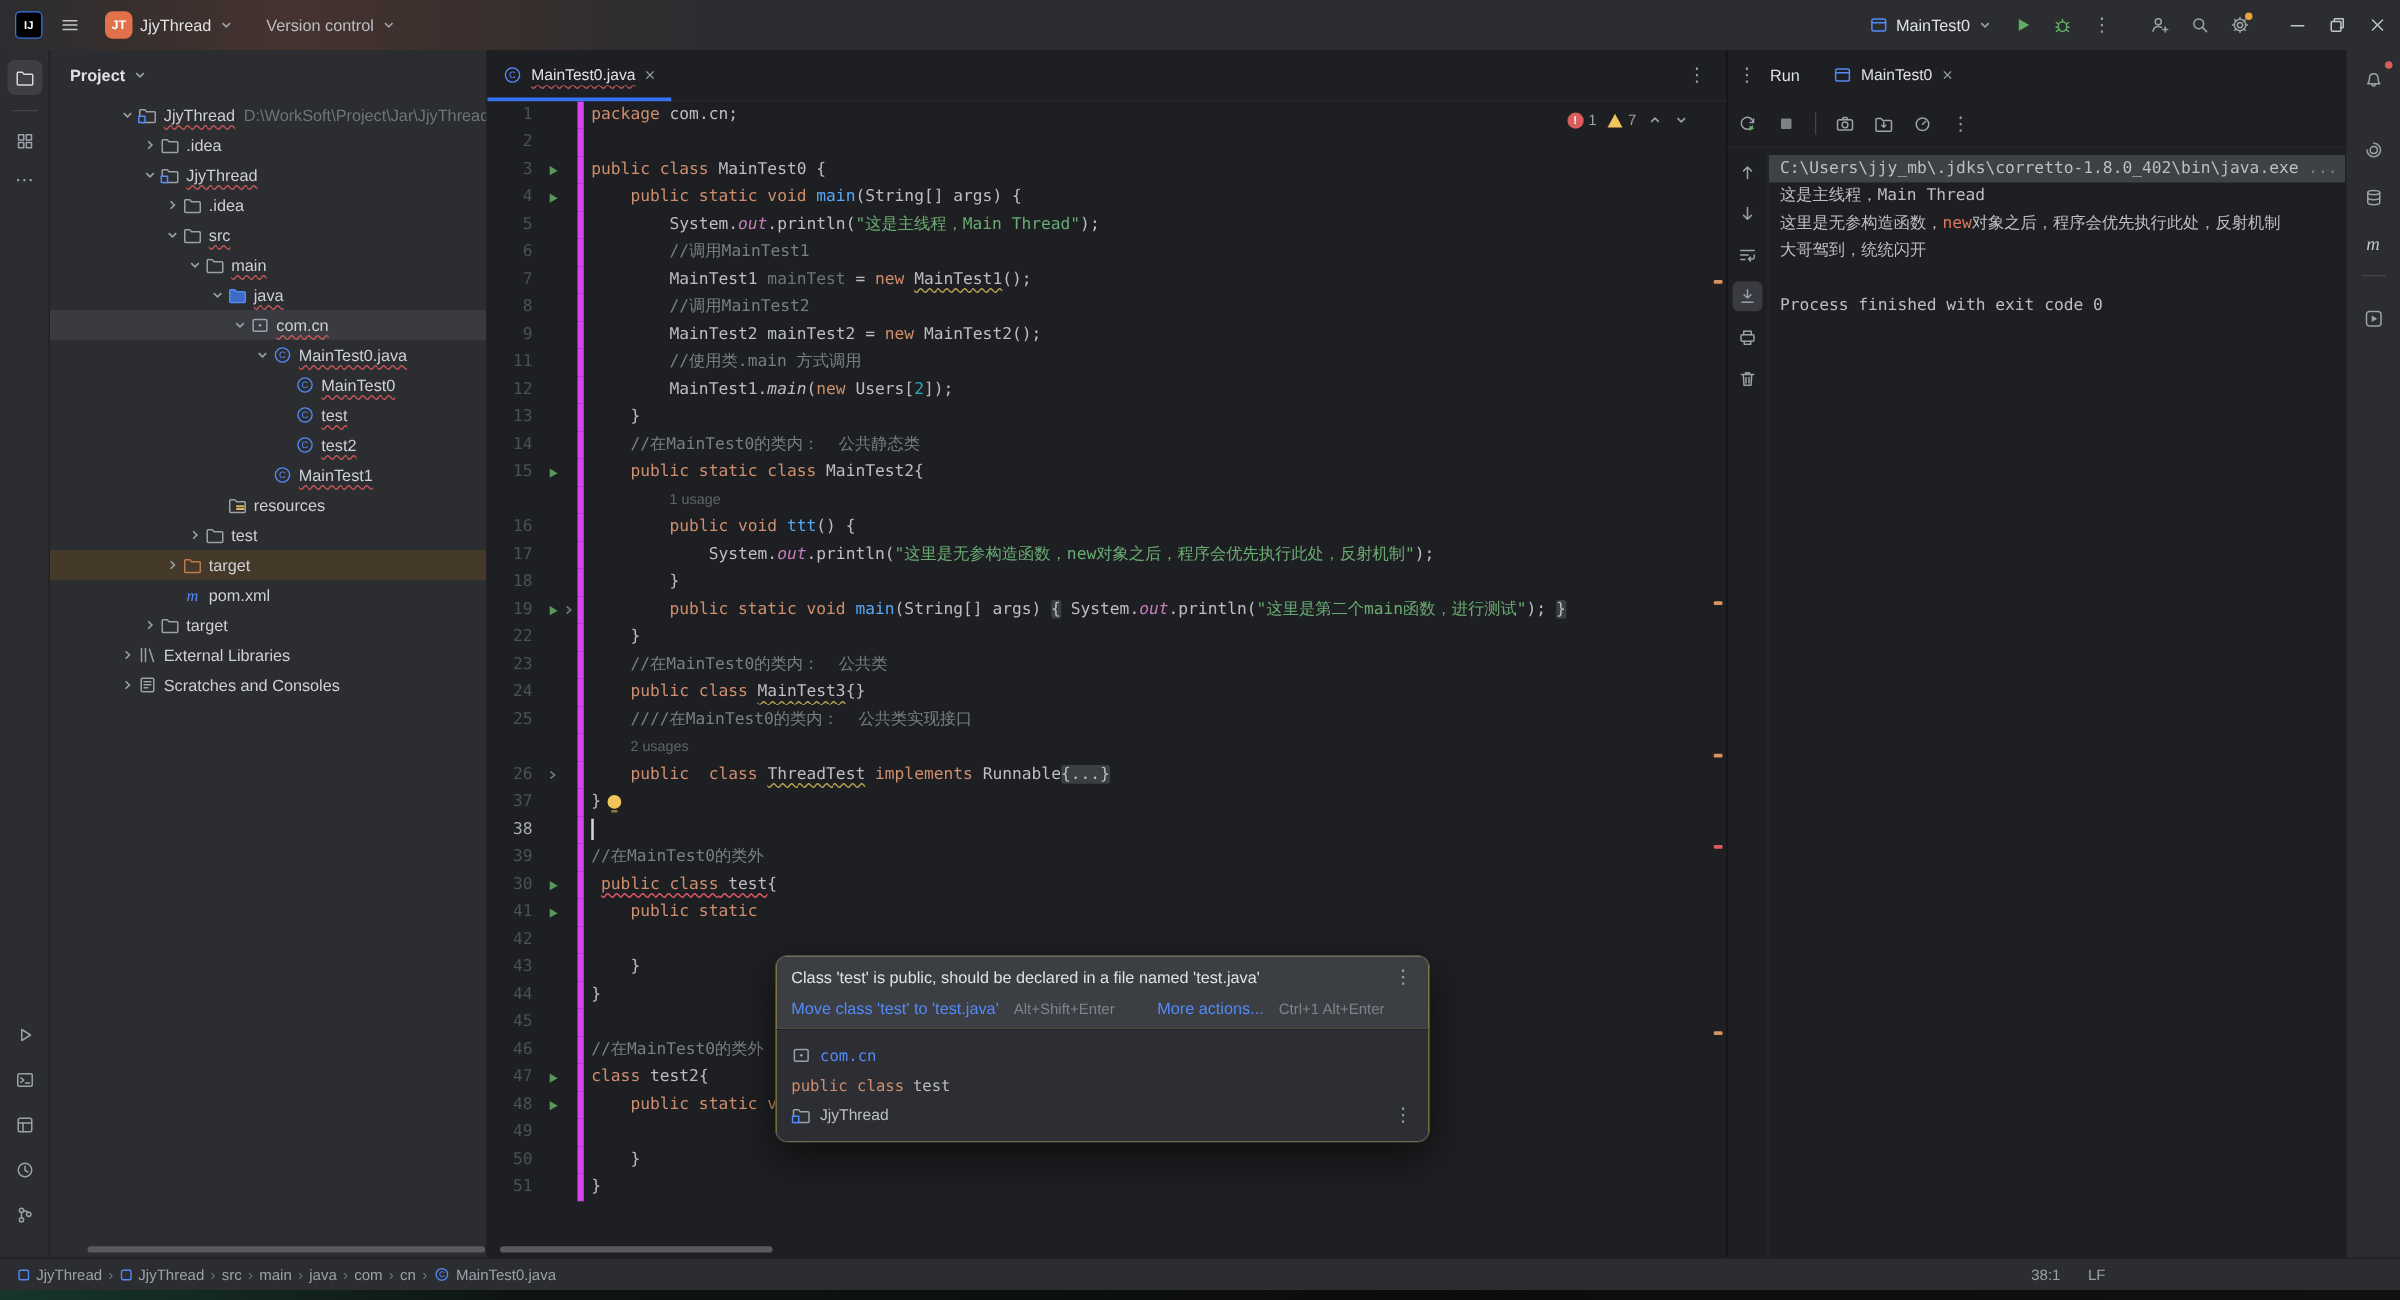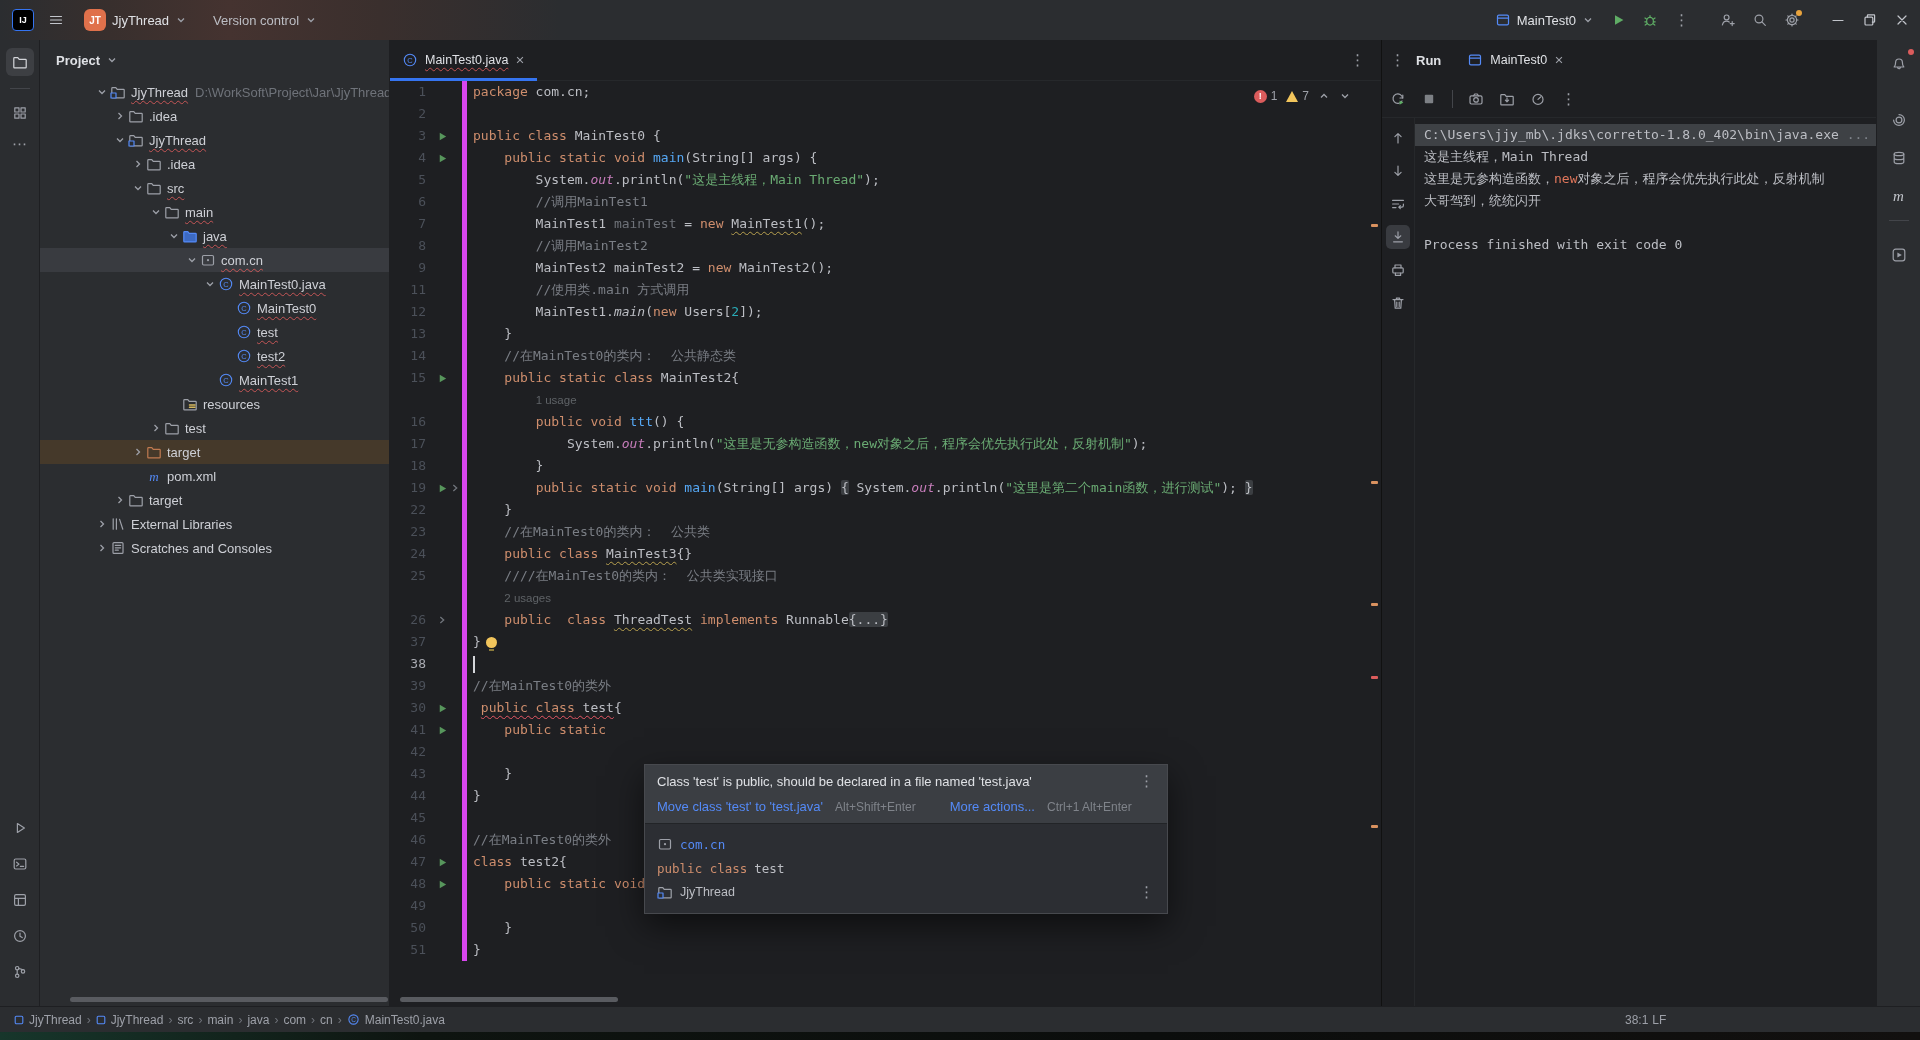--- a/index.html
+++ b/index.html
@@ -62,57 +62,57 @@
   .sg-wY{text-decoration:underline wavy #b8a14f 1px;text-underline-offset:3px}
   .sg-wR{text-decoration:underline wavy #e55765 1px;text-underline-offset:3px}
   .inlay{color:#5f6367;font:11.5px/22px "Liberation Sans",sans-serif}
   .caret{display:inline-block;width:1.5px;height:17px;background:#d4d6da;vertical-align:middle}
   .bulb{display:inline-block;width:11px;height:11px;border-radius:50%;background:#f2c55c;margin-left:5px;vertical-align:middle;position:relative}
   .bulb::after{content:"";position:absolute;left:3px;bottom:-3px;width:5px;height:2px;background:#8a7a3a}
   .stripe-mark{position:absolute;right:3px;width:7px;height:3px;border-radius:1px;z-index:2}
   
   .run-panel{width:495px;background:#1e1f22;border-left:1px solid #111;display:flex;flex-direction:column}
   .run-head{height:40px;display:flex;align-items:center;gap:10px;padding:0 8px;flex:none}
-  .run-title{color:#dfe1e5;font-weight:bold;font-size:13px}
+  .run-title{color:#dfe1e5;font-weight:normal;font-size:13px}
   .run-tab{display:flex;align-items:center;gap:7px;margin-left:16px;color:#dfe1e5;font-size:12.5px}
   .run-toolbar{height:38px;display:flex;align-items:center;gap:15px;padding-left:8px;border-bottom:1px solid #26282b;flex:none}
   .vsep{width:1px;height:18px;background:#43454a}
   .run-body{flex:1;display:flex;overflow:hidden}
   .run-gutter{width:33px;flex:none;border-right:1px solid #26282b;display:flex;flex-direction:column;align-items:center;padding-top:8px;gap:9px}
   .gbtn{width:24px;height:24px;display:flex;align-items:center;justify-content:center;border-radius:5px}
   .gbtn.hl{background:#393b40}
   .console{flex:1;padding-top:6px;font:13px/22px "DejaVu Sans Mono","Liberation Mono",monospace;color:#bcbec4;overflow:hidden}
   .cline{height:22px;white-space:pre;padding-left:9px}
   .cline .dim{color:#7f838a}
   .cline .red{color:#e0765b}
   .cline.sel{background:#3e4145}
   
   .rstrip{width:44px;background:#2b2d30;border-left:1px solid #1e1f22;display:flex;flex-direction:column;align-items:center;padding-top:10px}
   .rstrip .tool{width:28px;height:28px;display:flex;align-items:center;justify-content:center;border-radius:6px}
   .rstrip .sep{width:20px;height:1px;background:#43454a;margin:10px 0}
   .mletter{font-family:"Liberation Serif",serif;font-style:italic;font-size:15px;color:#c2c5cb}
   
-  .popup{position:absolute;left:644px;top:764px;width:524px;border:1px solid #47494e;border-radius:0;
+  .popup{position:absolute;left:620px;top:764px;width:524px;border:1px solid #47494e;border-radius:10px;
     background:#fde047;box-shadow:0 12px 32px rgba(0,0,0,.55);z-index:20;overflow:hidden}
   .pp-top{background:#3b3e43;padding:7px 12px 9px}
   .pp-msg{display:flex;align-items:center;color:#dfe1e5;font-size:13px}
   .pp-msg .kebab{margin-left:auto}
   .pp-actions{display:flex;align-items:center;gap:12px;margin-top:9px;font-size:13px}
   .pp-link{color:#548af7}
   .pp-sc{color:#7f838a;font-size:12px}
   .pp-bot{padding:8px 12px 9px;background:#2c2e33;border-top:1px solid #222427}
   .pp-row{display:flex;align-items:center;gap:7px;height:24px;font:12.5px "DejaVu Sans Mono","Liberation Mono",monospace}
   .pp-pkg{color:#548af7}
   .pp-mod{font-family:"Liberation Sans",sans-serif;color:#bcbec4}
   
   .statusbar{height:26px;background:#2b2d30;border-top:1px solid #1e1f22;display:flex;align-items:center;
     padding-left:14px;font-size:12px;color:#9da0a8;position:relative}
   .crumb{display:flex;align-items:center;gap:5px}
   .crumb-sep{color:#6f737a;margin:0 5px}
-  .sb-right{position:absolute;left:1625px;display:flex;gap:4px}
+  .sb-right{position:absolute;left:1625px;display:flex;gap:22px}
   .taskbar{height:8px;background:linear-gradient(90deg,#17362b,#0e1410 22%,#0b0d0c 60%,#12100f)}
 </style>
 </head>
 <body>
 
 <div class="titlebar">
   <div class="tb-left">
     <span class="ij-logo">IJ</span>
     <span class="tool" id="ic-burger">
         <svg width="16" height="16" viewBox="0 0 16 16" fill="none" stroke="#c2c5cb" stroke-width="1.2" stroke-linecap="round" stroke-linejoin="round">

